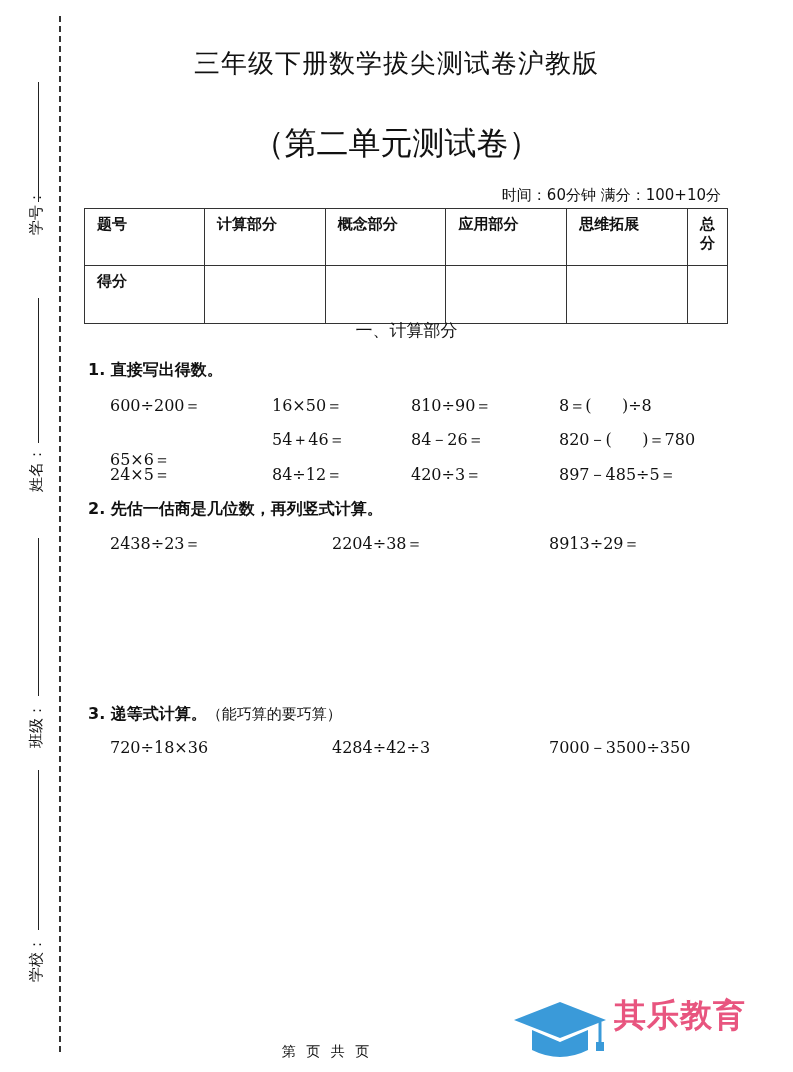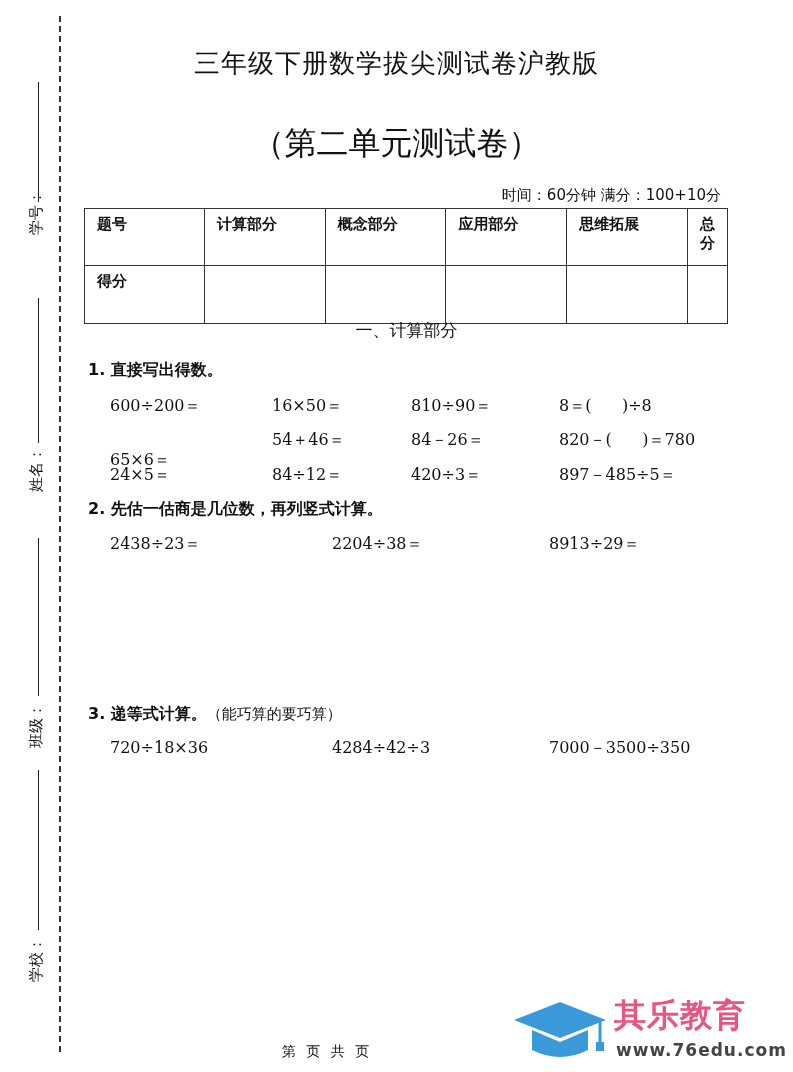--- a/index.html
+++ b/index.html
@@ -106,14 +106,13 @@
 <div class="footer">第 页 共 页</div>
 
 <div class="logo">
   <svg width="100" height="70" viewBox="0 0 100 70">
     <polygon points="4,26 50,8 96,26 50,44" fill="#3a9ad9"></polygon>
     <path d="M22,36 L22,56 Q50,70 78,56 L78,36 L50,48 Z" fill="#3a9ad9"></path>
     <line x1="90" y1="28" x2="90" y2="50" stroke="#3a9ad9" stroke-width="3"></line>
     <rect x="86" y="48" width="8" height="9" fill="#3a9ad9"></rect>
   </svg>
   <div class="logo-cn">其乐教育</div>
-  <div class="logo-url">www.76edu.com</div>
 </div>
 
 </body></html>

